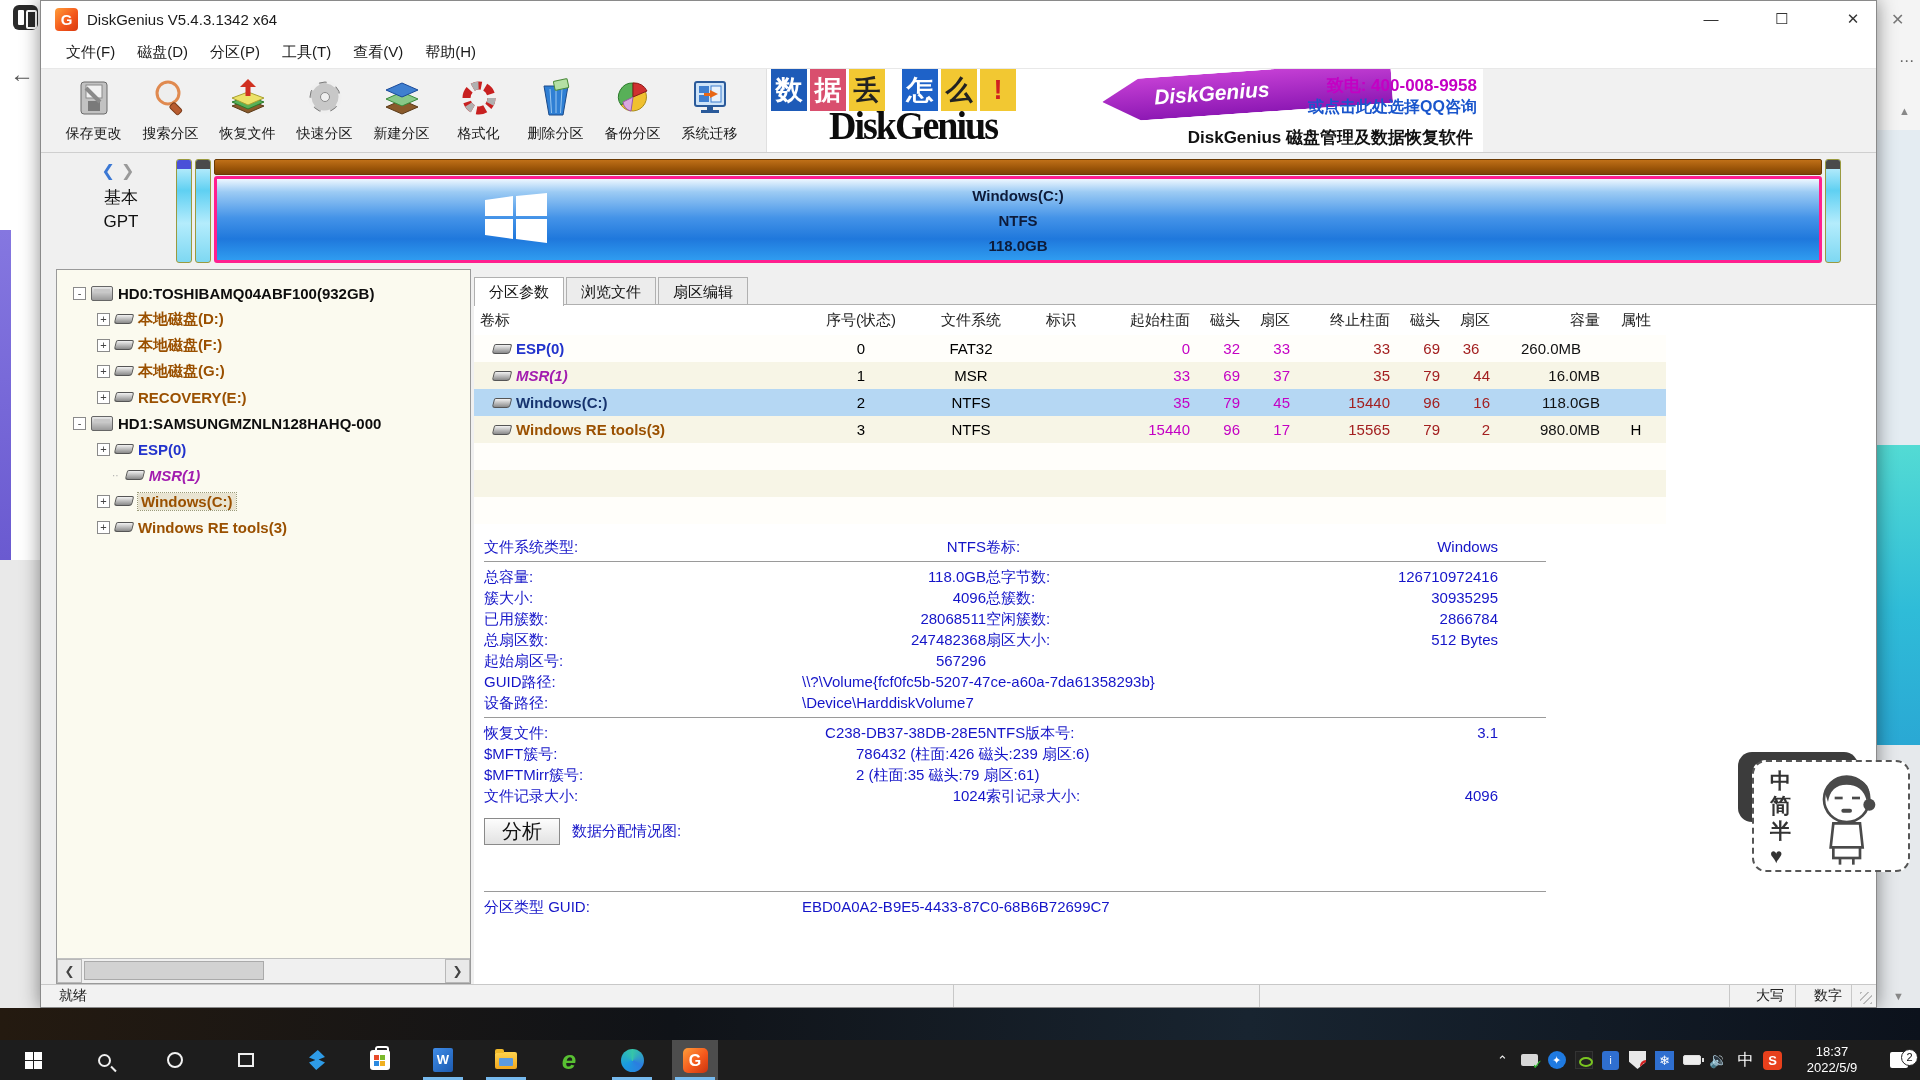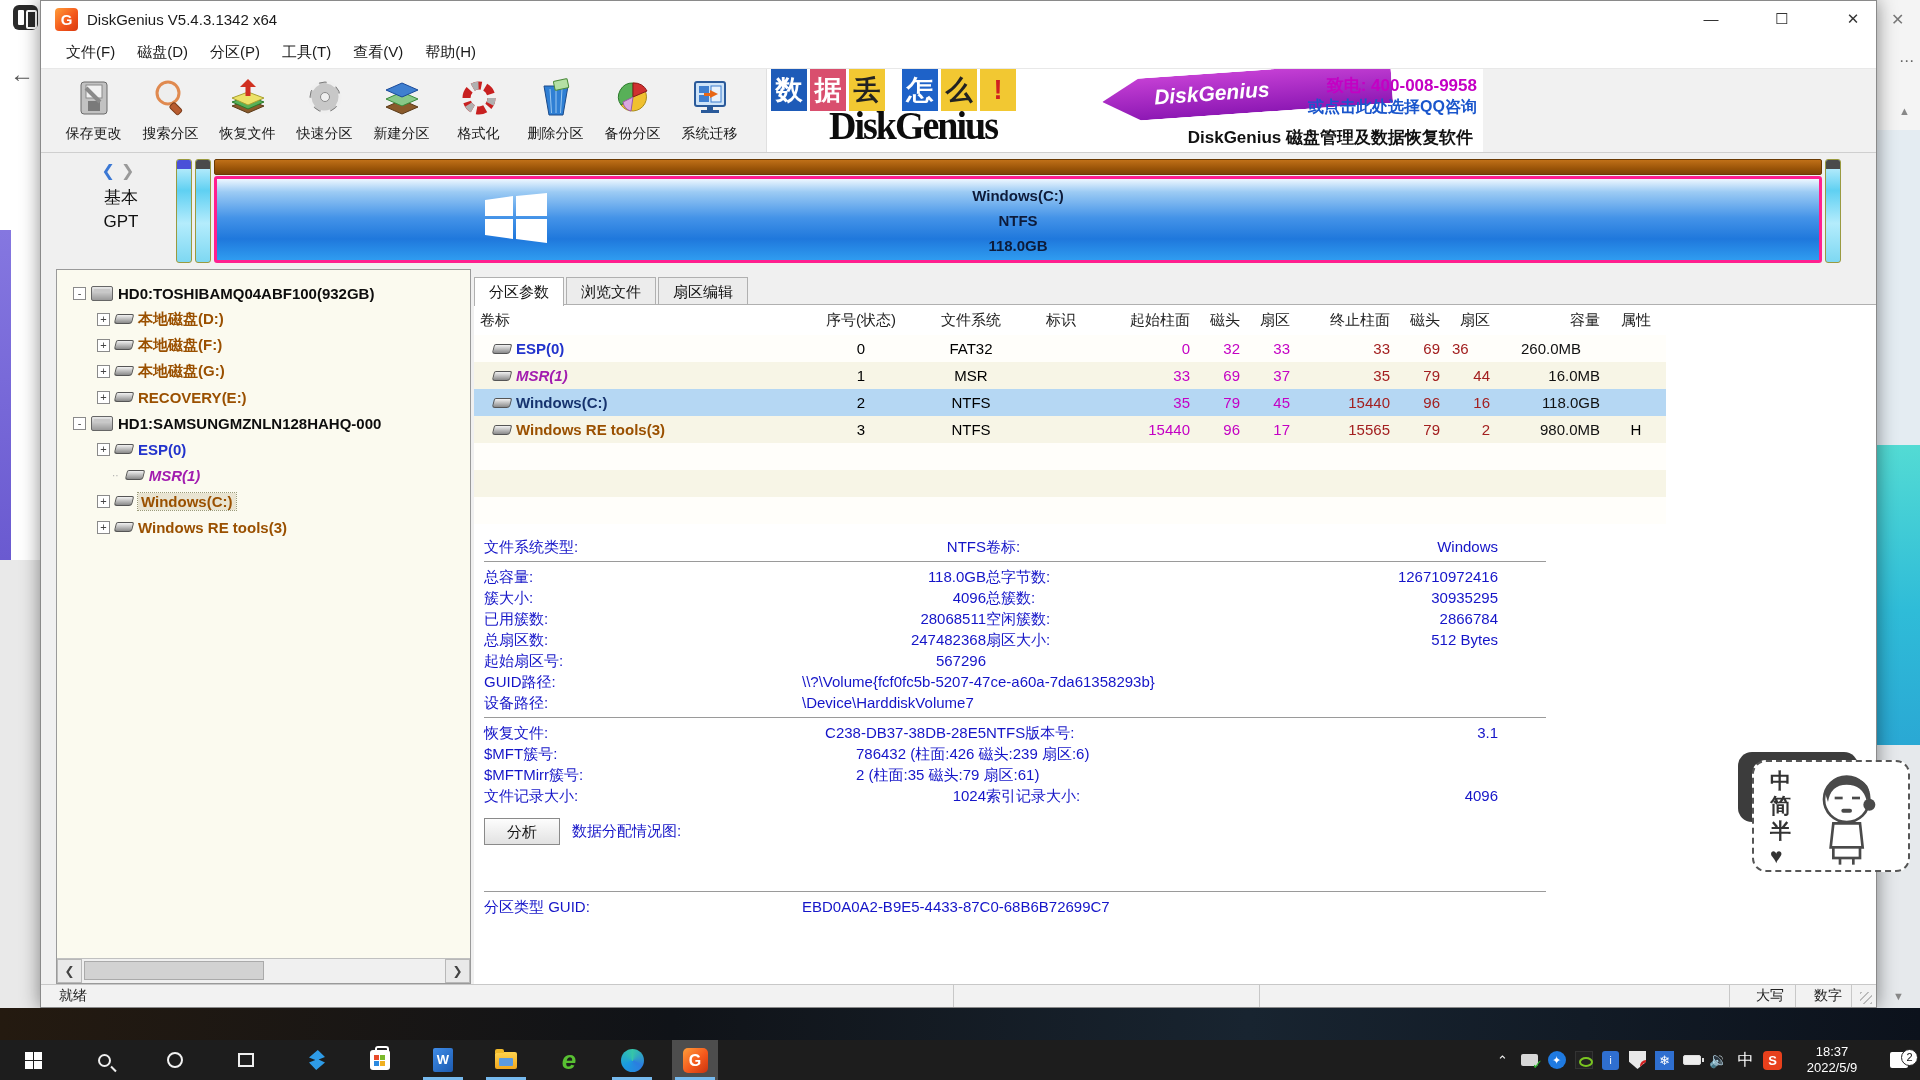--- a/index.html
+++ b/index.html
@@ -131,21 +131,21 @@
   #details { flex:1; padding:12px 0 0 10px; font-size:15px; color:#1515c8; overflow:hidden; background:#fff; }
   .drow { display:grid; grid-template-columns:162px 340px 182px 330px; height:21px; line-height:21px; }
   .drow .lv { text-align:right; }
   .drow.path { display:block; }
   .drow.path .plabel { display:inline-block; width:160px; }
   .drow.path .pval { display:inline-block; margin-left:158px; }
   .drow.mid .pval { margin-left:212px; }
   .ddiv { border-top:1px solid #9a9a9a; margin:4px 0; width:1062px; }
   #analyze-row { margin-top:12px; display:flex; align-items:center; }
   #analyze-btn { width:76px; height:27px; background:linear-gradient(180deg,#fdfdfd,#e2e2e2);
-     border:1px solid #8a8a8a; font-size:15px; color:#111; text-align:center; line-height:25px; }
+     border:1px solid #8a8a8a; font-size:20px; color:#111; text-align:center; line-height:25px; }
   #analyze-label { margin-left:12px; color:#1515c8; }
   #detail-footer { margin-top:46px; }
 
   
   #statusbar { height:23px; background:#f2f2f2; border-top:1px solid #c8c8c8; position:relative;
      font-size:14px; color:#222; flex:none; }
   #status-ready { position:absolute; left:18px; top:2px; }
   .ssep { position:absolute; top:0; height:100%; border-left:1px solid #c8c8c8; }
   #status-caps { position:absolute; right:92px; top:2px; }
   #status-num { position:absolute; right:34px; top:2px; }
@@ -490,21 +490,21 @@
                   <span class="c-blue">ESP(0)</span>
                 </div>
                 <div class="cell " style="width: 110px; text-align: center;">0</div>
                 <div class="cell " style="width: 110px; text-align: center;">FAT32</div>
                 <div class="cell " style="width: 70px; text-align: center;"></div>
                 <div class="cell num-mag" style="width: 100px; text-align: right;">0</div>
                 <div class="cell num-mag" style="width: 50px; text-align: right;">32</div>
                 <div class="cell num-mag" style="width: 50px; text-align: right;">33</div>
                 <div class="cell num-red" style="width: 100px; text-align: right;">33</div>
                 <div class="cell num-red" style="width: 50px; text-align: right;">69</div>
-                <div class="cell num-red" style="width: 50px; text-align: left;">36</div>
+                <div class="cell num-red" style="width: 50px; text-align: center;">36</div>
                 <div class="cell num-blk" style="width: 110px; text-align: center;">260.0MB</div>
                 <div class="cell " style="width: 60px; text-align: center;"></div>
               </div>
               <div class="trow r-cream">
                 <div class="cell name" style="width: 332px; padding-left: 14px;">
                   <div class="icon-part"></div>
                   <span class="c-dark">MSR(1)</span>
                 </div>
                 <div class="cell " style="width: 110px; text-align: center;">1</div>
                 <div class="cell " style="width: 110px; text-align: center;">MSR</div>

